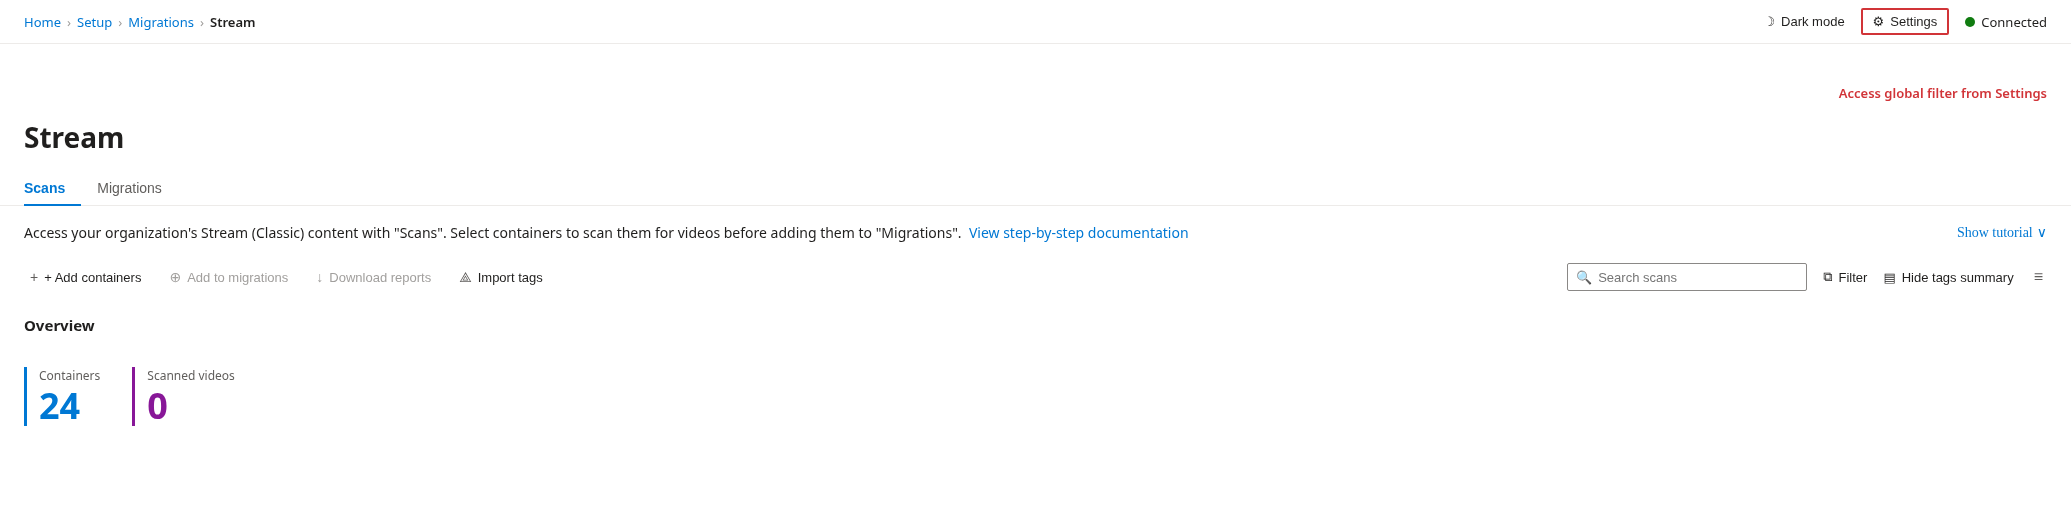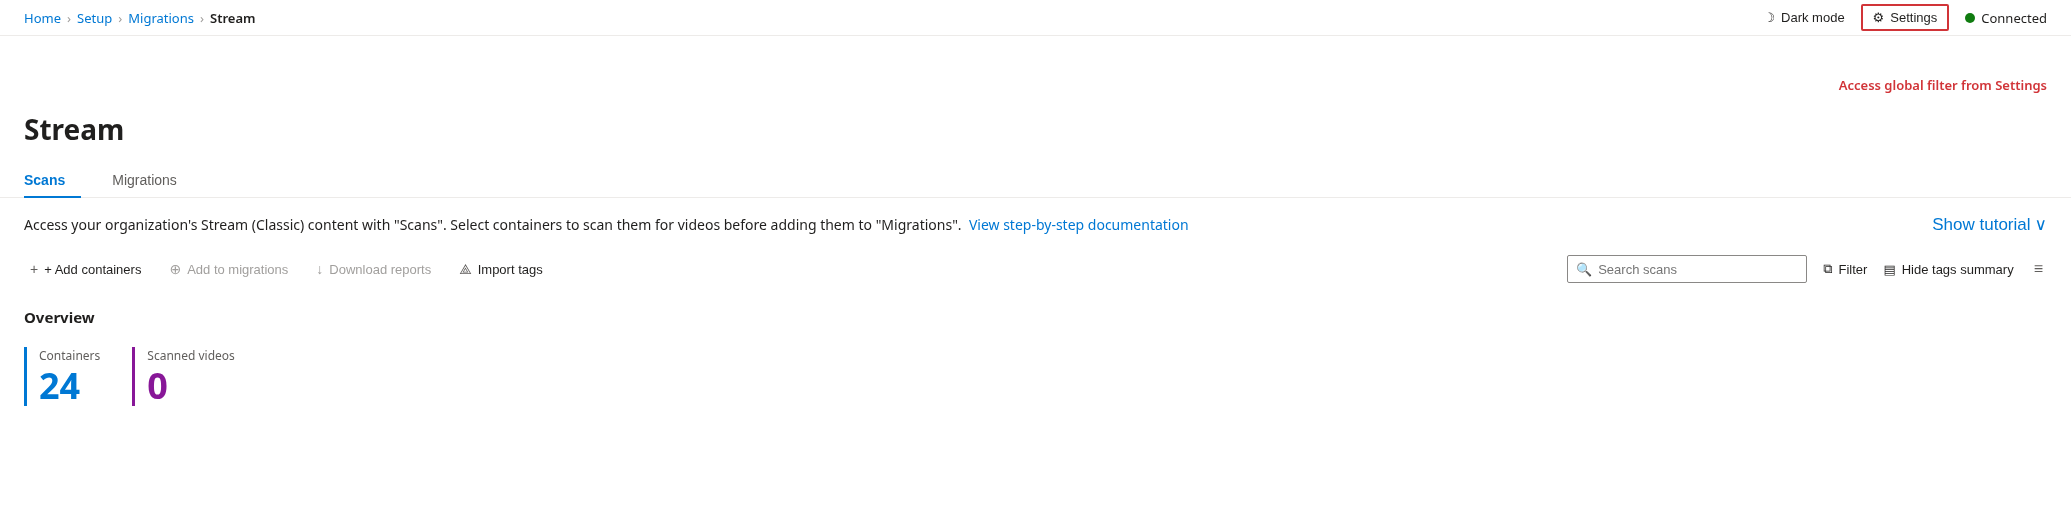--- a/index.html
+++ b/index.html
@@ -7,21 +7,21 @@
       font-family: 'Segoe UI', system-ui, -apple-system, sans-serif;
       background: #fff;
       color: #201f1e;
       font-size: 14px;
     }
     .top-bar {
       display: flex;
       align-items: center;
       justify-content: space-between;
       padding: 0 24px;
-      height: 36px;
+      height: 44px;
       border-bottom: 1px solid #edebe9;
     }
     .breadcrumb {
       display: flex;
       align-items: center;
       gap: 6px;
       font-size: 13px;
       color: #605e5c;
     }
     .breadcrumb a {
@@ -87,21 +87,21 @@
       padding: 16px 24px 0;
     }
     .page-title {
       font-size: 28px;
       font-weight: 700;
       color: #201f1e;
       margin-bottom: 16px;
     }
     .tabs {
       display: flex;
-      gap: 15px;
+      gap: 0;
       border-bottom: 1px solid #edebe9;
       padding: 0 24px;
     }
     .tab {
       padding: 8px 16px;
       cursor: pointer;
       font-size: 14px;
       color: #605e5c;
       border-bottom: 2px solid transparent;
       margin-bottom: -1px;
@@ -133,25 +133,26 @@
     .description-link {
       color: #0078d4;
       text-decoration: none;
     }
     .show-tutorial-btn {
       display: flex;
       align-items: center;
       gap: 4px;
       color: #0078d4;
       cursor: pointer;
-      font-size: 17px;
+      font-size: 14px;
       background: none;
       border: none;
       white-space: nowrap;
       margin-left: 24px;
+      font-family: Liberation Serif, serif;
     }
     .toolbar {
       display: flex;
       align-items: center;
       justify-content: space-between;
       padding: 8px 24px;
       gap: 8px;
     }
     .toolbar-left {
       display: flex;
@@ -232,20 +233,21 @@
       background: none;
       border: none;
       padding: 4px;
     }
     .overview-section {
       padding: 16px 24px;
     }
     .overview-title {
       font-size: 15px;
       font-weight: 700;
+      margin-bottom: 12px;
     }
     .overview-metrics {
       display: flex;
       gap: 0;
     }
     .metric-item {
       display: flex;
       flex-direction: column;
       padding: 0 24px 0 12px;
       border-left: 3px solid;

